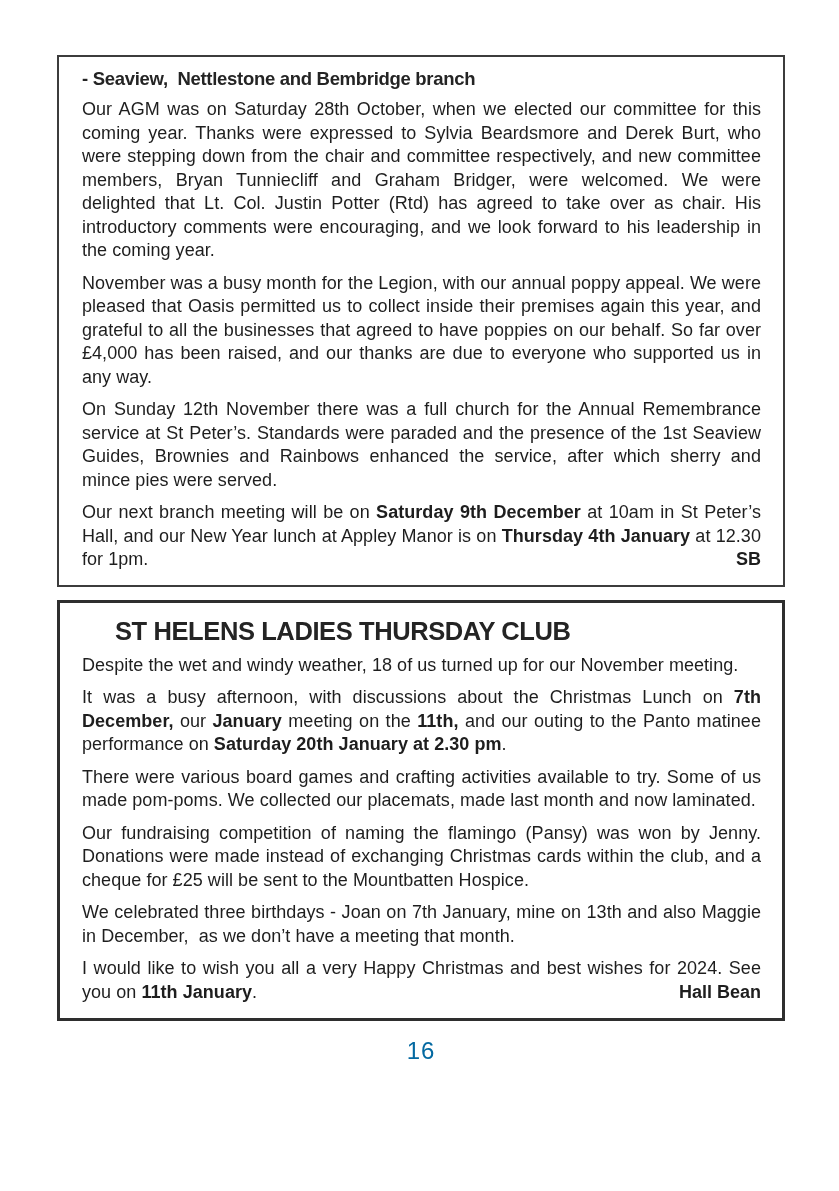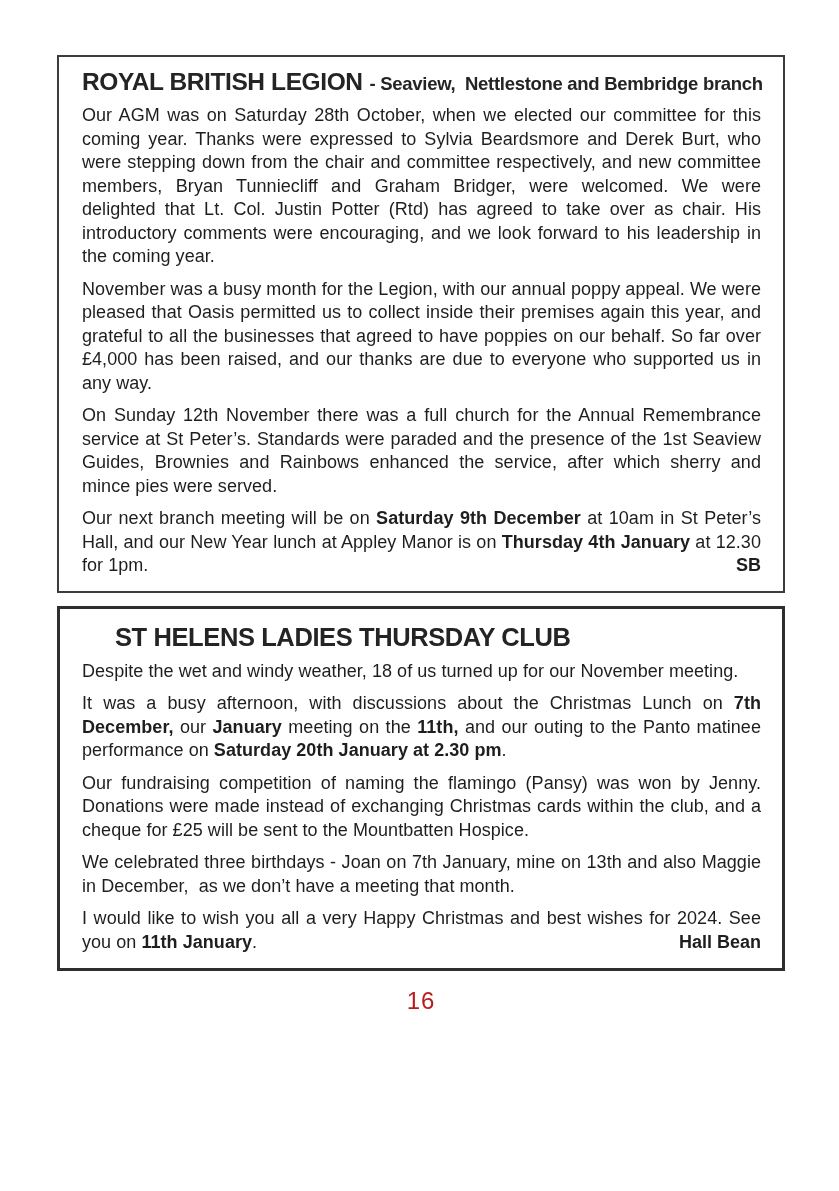--- a/index.html
+++ b/index.html
@@ -74,49 +74,49 @@
     position: absolute;
     right: 0;
     bottom: 0;
     font-weight: bold;
     letter-spacing: 0;
   }
   .page-number {
     margin-top: 16px;
     text-align: center;
     font-size: 24px;
-    color: #b91c1c;
+    color: #0369a1;
     letter-spacing: 1px;
   }
 </style>
 </head>
 <body>
 
 <div class="page">
 
   <section class="article-box first">
     <h2 class="title-row">
-      <span class="title-main">ROYAL BRITISH LEGION</span>
       <span class="title-sub">- Seaview,  Nettlestone and Bembridge branch</span>
     </h2>
     <div class="article-body">
         <p class="para"><span class="">Our AGM was on Saturday 28th October, when we elected our committee for this coming year. Thanks were expressed to Sylvia Beardsmore and Derek Burt, who were stepping down from the chair and committee respectively, and new committee members, Bryan Tunniecliff and Graham Bridger, were welcomed. We were delighted that Lt. Col. Justin Potter (Rtd) has agreed to take over as chair. His introductory comments were encouraging, and we look forward to his leadership in the coming year.</span></p>
         <p class="para"><span class="">November was a busy month for the Legion, with our annual poppy appeal. We were pleased that Oasis permitted us to collect inside their premises again this year, and grateful to all the businesses that agreed to have poppies on our behalf. So far over £4,000 has been raised, and our thanks are due to everyone who supported us in any way.</span></p>
         <p class="para"><span class="">On Sunday 12th November there was a full church for the Annual Remembrance service at St Peter’s. Standards were paraded and the presence of the 1st Seaview Guides, Brownies and Rainbows enhanced the service, after which sherry and mince pies were served.</span></p>
         <p class="para"><span class="">Our next branch meeting will be on </span><span class="bold">Saturday 9th December</span><span class=""> at 10am in St Peter’s Hall, and our New Year lunch at Appley Manor is on </span><span class="bold">Thursday 4th January</span><span class=""> at 12.30 for 1pm.</span><span class="signature">SB</span></p>
       </div>
   </section>
 
   <section class="article-box second">
     <h2 class="title-row">
       <span class="title-main">ST HELENS LADIES THURSDAY CLUB</span>
     </h2>
     <div class="article-body">
         <p class="para"><span class="">Despite the wet and windy weather, 18 of us turned up for our November meeting.</span></p>
         <p class="para"><span class="">It was a busy afternoon, with discussions about the Christmas Lunch on </span><span class="bold">7th December,</span><span class=""> our </span><span class="bold">January</span><span class=""> meeting on the </span><span class="bold">11th,</span><span class=""> and our outing to the Panto matinee performance on </span><span class="bold">Saturday 20th January at 2.30 pm</span><span class="">.</span></p>
+        <p class="para"><span class="">There were various board games and crafting activities available to try. Some of us made pom-poms. We collected our placemats, made last month and now laminated.</span></p>
         <p class="para"><span class="">Our fundraising competition of naming the flamingo (Pansy) was won by Jenny. Donations were made instead of exchanging Christmas cards within the club, and a cheque for £25 will be sent to the Mountbatten Hospice.</span></p>
         <p class="para"><span class="">We celebrated three birthdays - Joan on 7th January, mine on 13th and also Maggie in December,  as we don’t have a meeting that month.</span></p>
         <p class="para"><span class="">I would like to wish you all a very Happy Christmas and best wishes for 2024. See you on </span><span class="bold">11th January</span><span class="">.</span><span class="signature">Hall Bean</span></p>
       </div>
   </section>
 
   <div class="page-number">16</div>
 
 </div>
 

